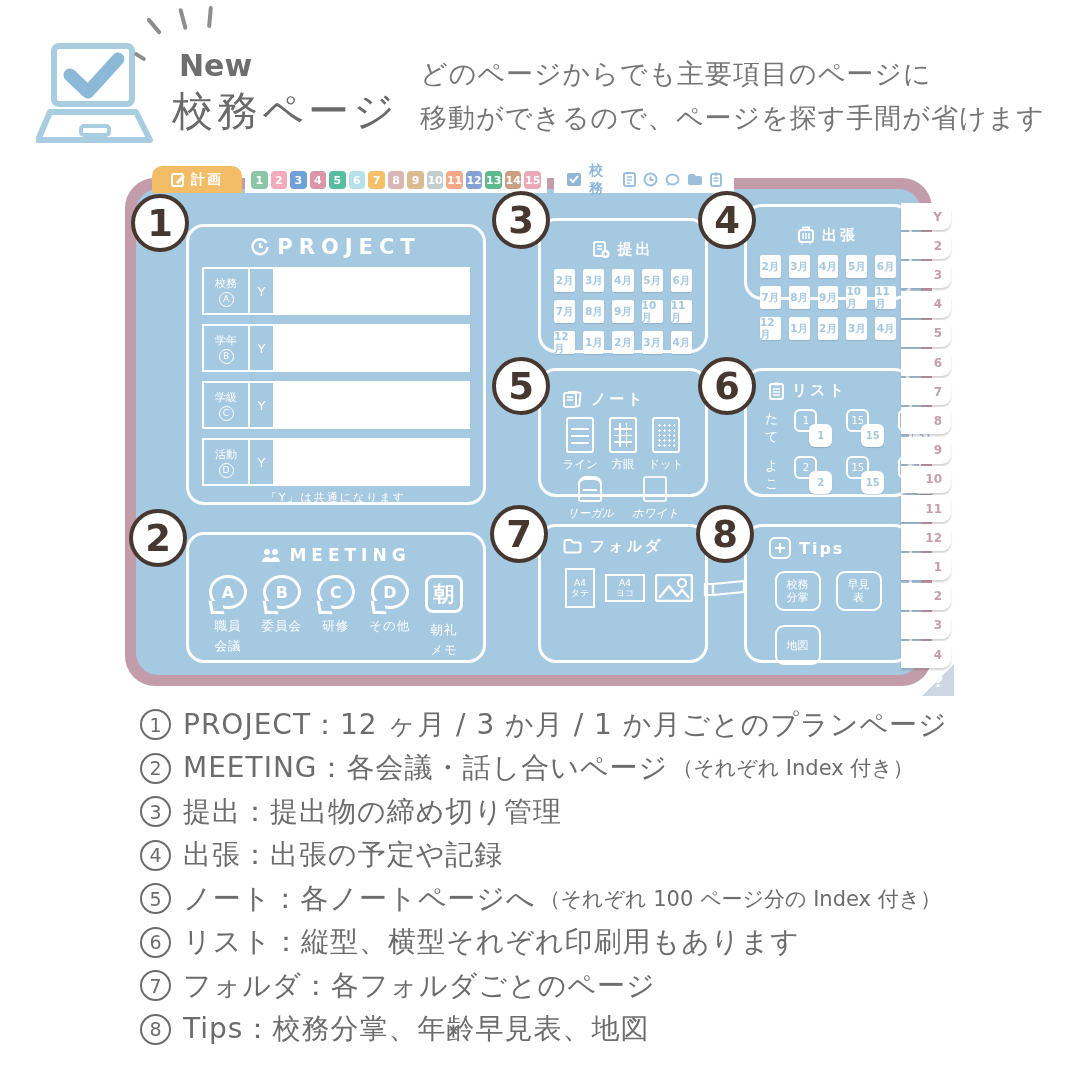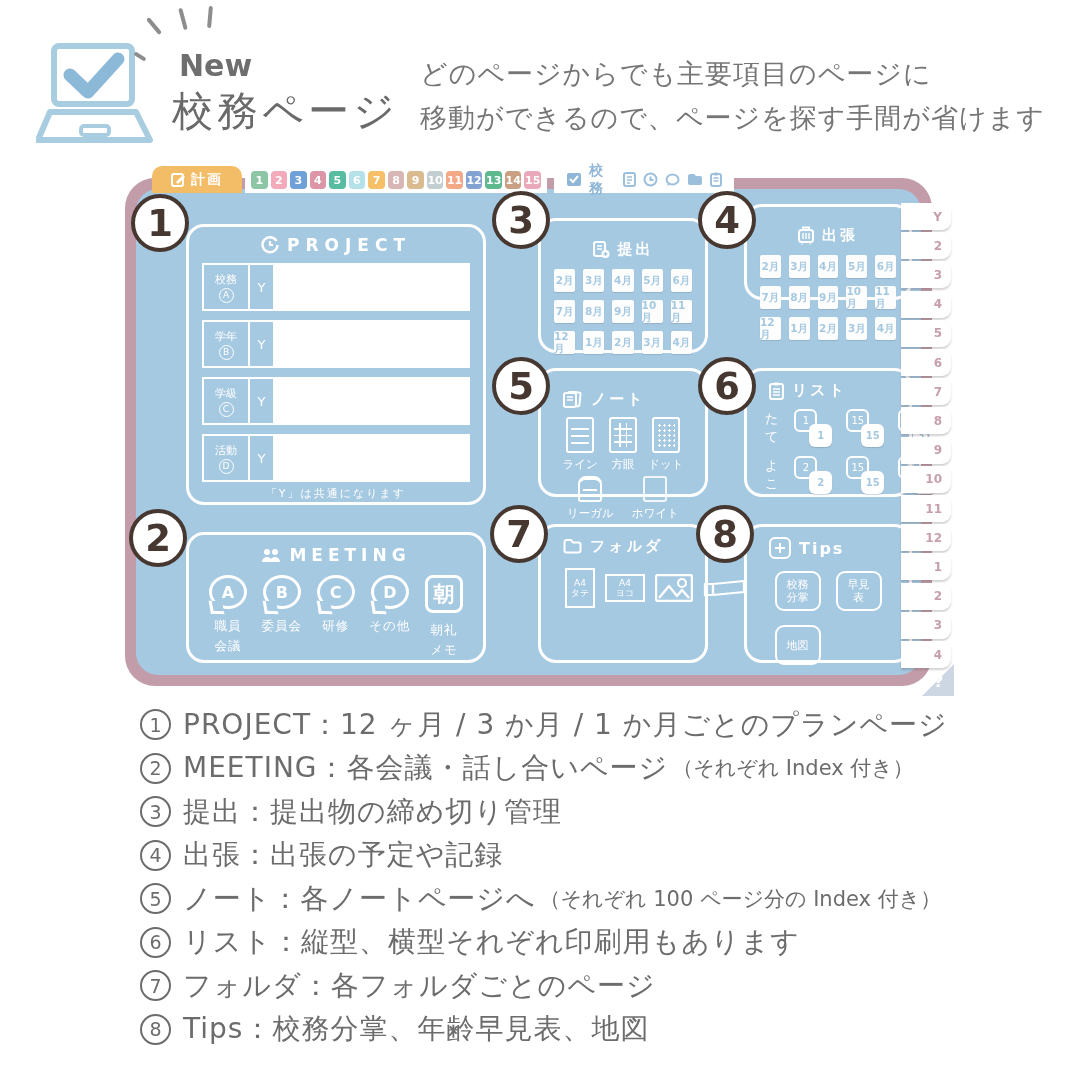--- a/index.html
+++ b/index.html
@@ -43,21 +43,21 @@
            color:#463831; font-size:37px; font-weight:bold; display:flex; align-items:center; justify-content:center; z-index:6; }
 
   
   .sec { position:absolute; border:3px solid #fff; border-radius:18px; color:#fff; z-index:1; }
   .sec-title { display:flex; align-items:center; gap:8px; color:#fff; font-weight:bold; }
   .t-center { justify-content:center; }
   .t-left { justify-content:flex-start; padding-left:22px; }
 
   
   .prj-body { display:flex; flex-direction:column; gap:9px; padding:8px 13px 4px; }
-  .prj-title { font-size:17px; letter-spacing:6px; justify-content:center; margin-top:8px; }
+  .prj-title { font-size:21px; letter-spacing:6px; justify-content:center; margin-top:8px; }
   .prj-table { display:grid; grid-template-columns:44px 23px repeat(12,1fr); grid-auto-rows:21px; gap:2px;
                background:#fff; border:2px solid #fff; }
   .prj-table > * { background:#a6c9e2; }
   .cell { display:flex; align-items:center; justify-content:center; font-size:11px; color:#fff; }
   .prj-lab { grid-row:span 2; flex-direction:column; gap:1px; font-size:11px; }
   .prj-y { grid-row:span 2; font-size:13px; }
   .q { grid-column:span 3; font-size:11px; letter-spacing:1px; }
   .circ { width:15px; height:15px; border:1.5px solid #fff; border-radius:50%; font-size:9px; display:flex; align-items:center; justify-content:center; }
   .contents { display:contents; }
   .prj-note { text-align:center; font-size:11px; letter-spacing:2px; padding-bottom:4px; color:#fff; }
@@ -444,21 +444,21 @@
       </div>
       <div class="note-item">
         <span class="pg pg-grid"></span>
         <span>方眼</span>
       </div>
       <div class="note-item">
         <span class="pg pg-dot"></span>
         <span>ドット</span>
       </div>
     </div>
-    <div class="note-row" style="justify-content:center; gap:18px; padding-top:4px;">
+    <div class="note-row" style="justify-content:center; gap:18px; padding-top:4px;font-style:italic;">
       <div class="note-item">
         <span class="pg pg-line pg-legal" style="width:24px; height:26px;"></span>
         <span>リーガル</span>
       </div>
       <div class="note-item">
         <span class="pg pg-white" style="width:24px; height:26px;"></span>
         <span>ホワイト</span>
       </div>
     </div>
   </div>

